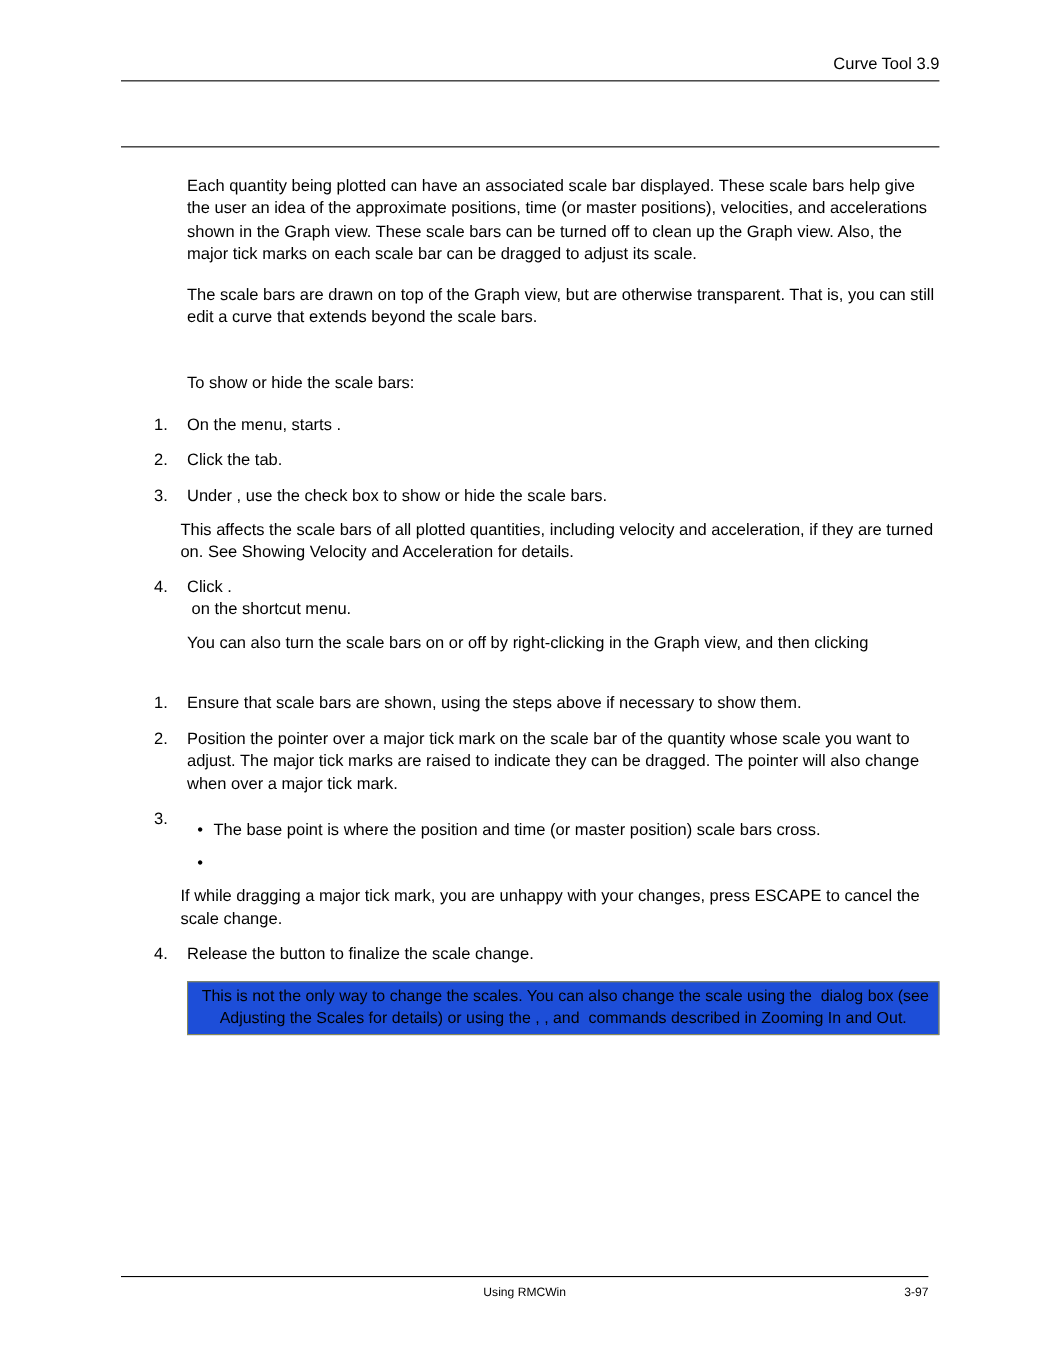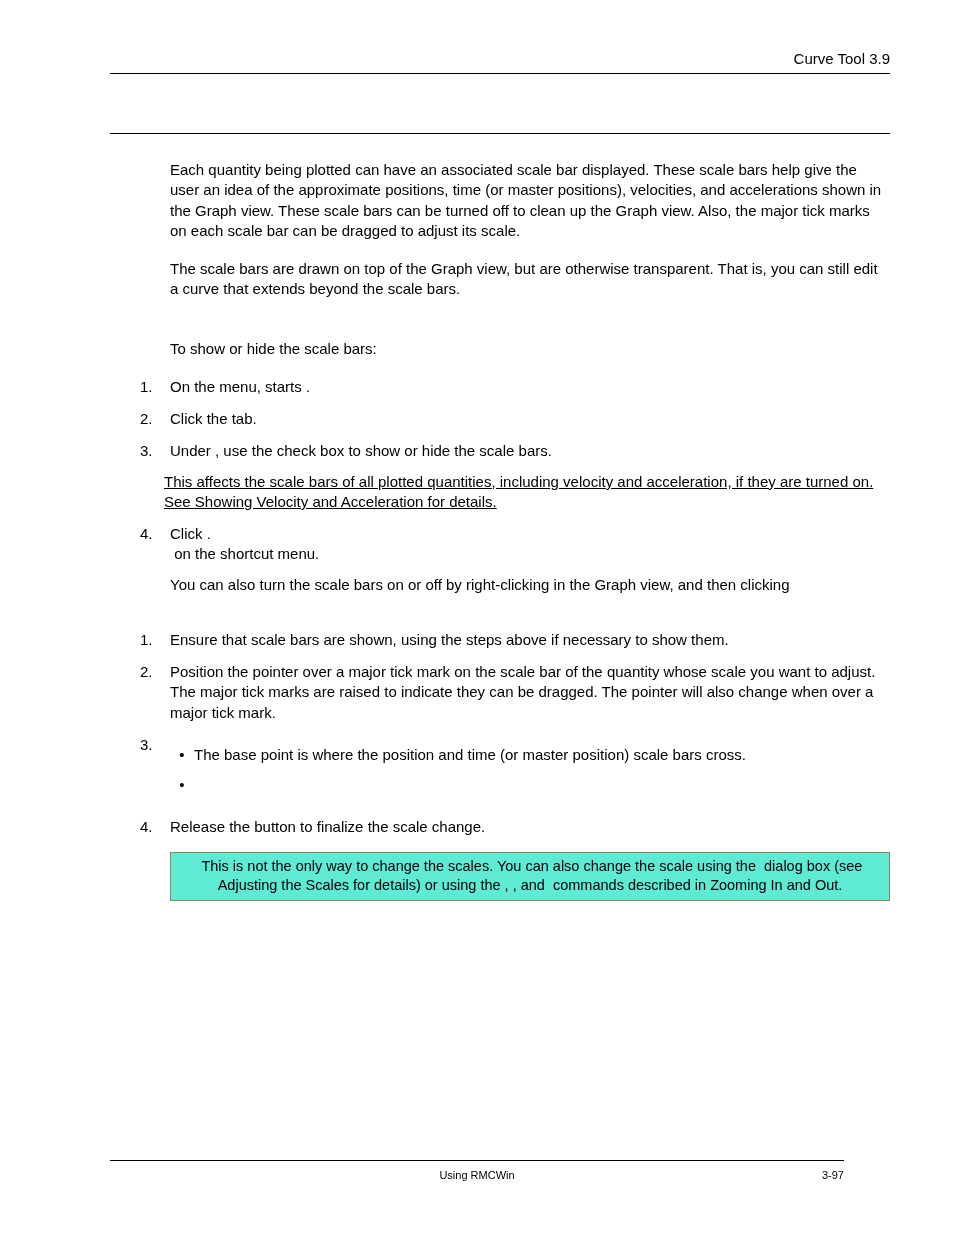--- a/index.html
+++ b/index.html
@@ -8,21 +8,21 @@
     padding: 0;
     font-family: Arial, Helvetica, sans-serif;
     font-size: 15px;
     color: #000;
     background: #fff;
   }
   .page {
     width: 954px;
     height: 1235px;
     box-sizing: border-box;
-    padding: 50px 64px 40px 110px;
+    padding: 50px 100px 40px 110px;
     position: relative;
   }
   .header-line {
     border-bottom: 1.5px solid #000;
     padding-bottom: 6px;
     margin-bottom: 28px;
     text-align: right;
     font-size: 15px;
   }
   .section-rule {
@@ -76,21 +76,21 @@
     margin-bottom: 10px;
   }
   .bullets li .dot {
     width: 24px;
     flex-shrink: 0;
     text-align: center;
   }
   .note-box {
     margin: 8px 0 0 60px;
     border: 1px solid #8a8a55;
-    background: #5eead4;
+    background: #1d4ed8;
     padding: 4px 8px;
     text-align: center;
     line-height: 1.35;
     font-size: 14.5px;
   }
   .footer {
     position: absolute;
     bottom: 54px;
     left: 110px;
     right: 110px;
@@ -138,21 +138,21 @@
     <li>
       <span class="num">2.</span>
       <span class="content">
         <span>Click the </span><span class="bold ghost">          </span><span>tab.</span>
       </span>
     </li>
     <li>
       <span class="num">3.</span>
       <span class="content">
         <span>Under </span><span class="bold ghost">         </span><span>, use the </span><span class="bold ghost">                             </span><span>check box to show or hide the scale bars.</span>
-        <p class="follow" style="margin-left:-6px;text-decoration:underline;">This affects the scale bars of all plotted quantities, including velocity and acceleration, if they are turned on. See Showing Velocity and Acceleration for details.</p>
+        <p class="follow" style="margin-left:-6px;">This affects the scale bars of all plotted quantities, including velocity and acceleration, if they are turned on. See Showing Velocity and Acceleration for details.</p>
       </span>
     </li>
     <li>
       <span class="num">4.</span>
       <span class="content">
         <span>Click </span><span class="bold ghost">     </span><span>.</span>
         <p class="follow" style="margin-top:0;"><span class="bold ghost">                                 </span><span> on the shortcut menu.</span></p>
         <p class="follow">You can also turn the scale bars on or off by right-clicking in the Graph view, and then clicking</p>
       </span>
     </li>
@@ -174,20 +174,21 @@
       <span class="content">
         <ul class="bullets">
           <li>
             <span class="dot">•</span>
             <span><span class="bold ghost">                                               </span><span>The base point is where the position and time (or master position) scale bars cross.</span></span>
           </li>
           <li>
             <span class="dot">•</span>
           </li>
         </ul>
+        <p class="follow" style="margin-left:-6px;">If while dragging a major tick mark, you are unhappy with your changes, press ESCAPE to cancel the scale change.</p>
       </span>
     </li>
     <li>
       <span class="num">4.</span>
       <span class="content">Release the button to finalize the scale change.</span>
     </li>
   </ol>
 
   <div class="note-box">
     <span class="bold ghost">      </span>

